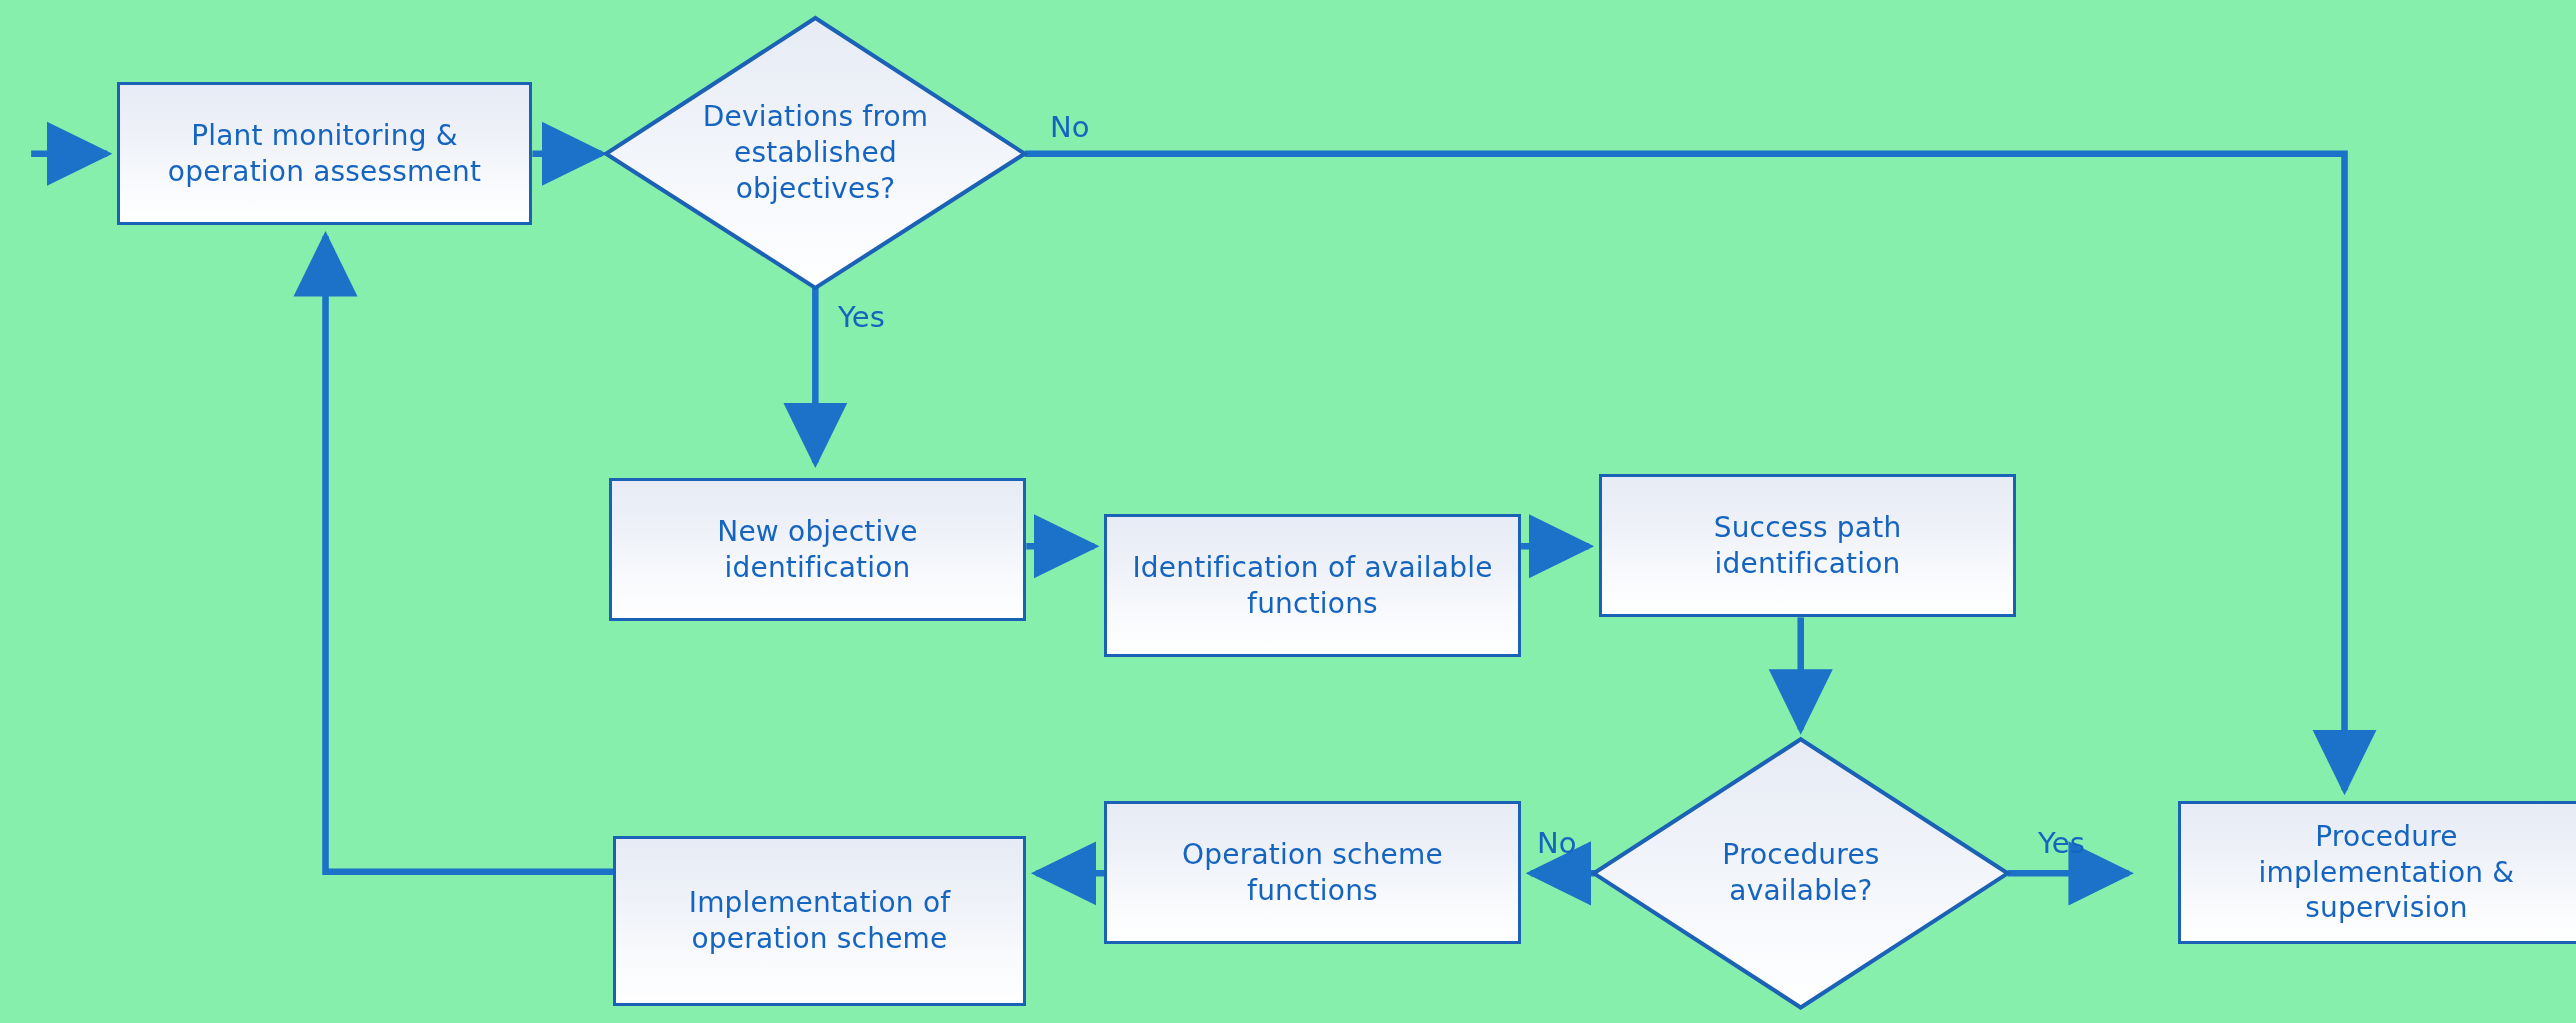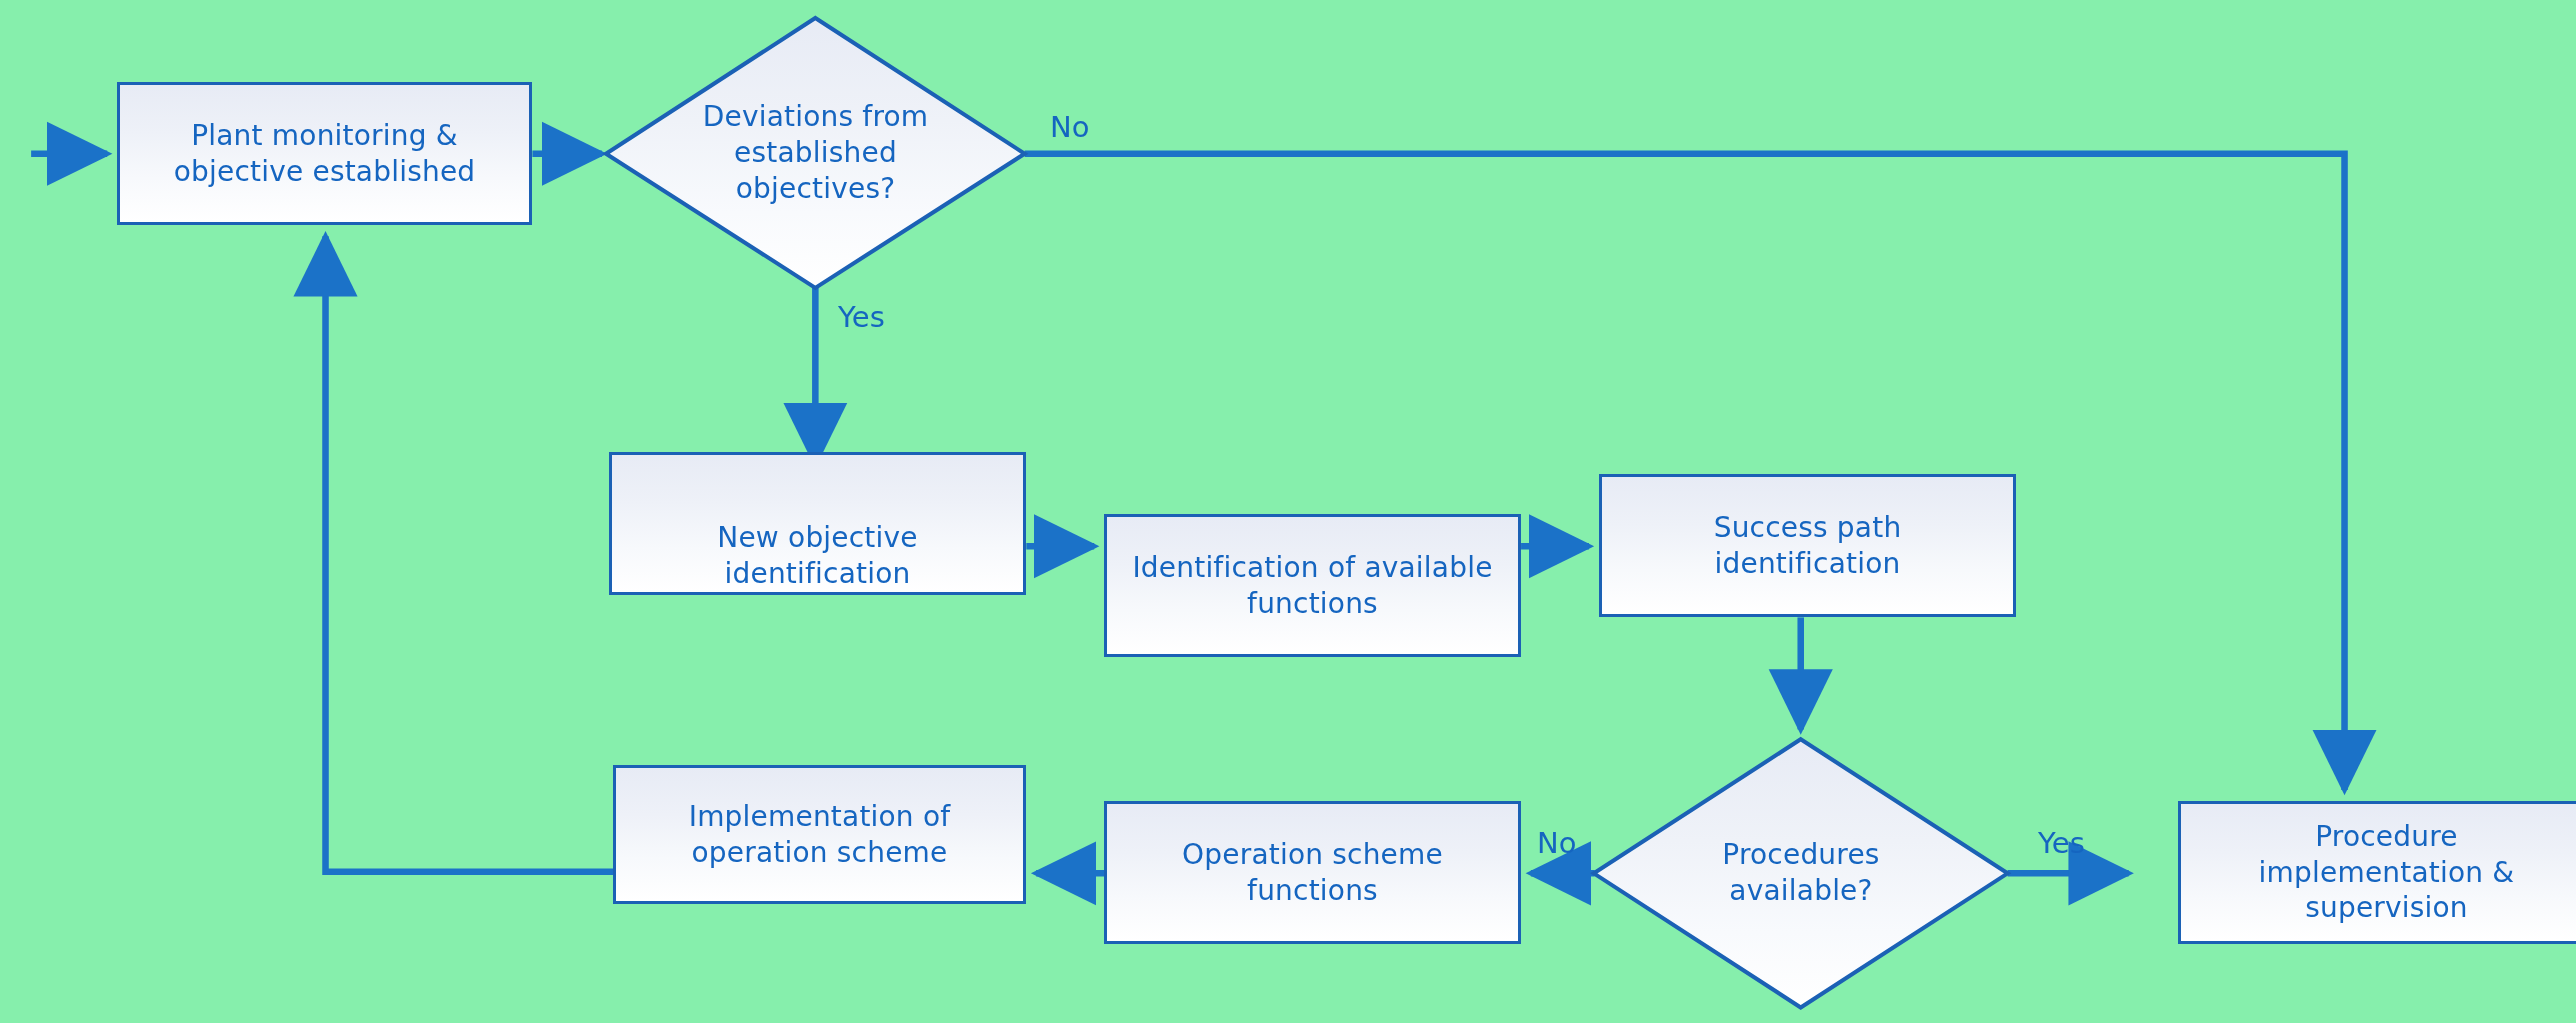--- a/index.html
+++ b/index.html
@@ -100,46 +100,46 @@
 
     <g stroke="#1b61b5" stroke-width="5" fill="url(#shapefill)">
       <polygon points="997,22 1253,188 997,352 741,188"></polygon>
       <polygon points="2202,904 2455,1068 2202,1232 1949,1068"></polygon>
     </g>
   </svg>
 
   <div class="node proc" style="left:117px;top:82px;width:415px;height:143px;">
     <div class="lbl">
       <span>Plant monitoring &amp;</span><br>
-      <span>objective established</span>
+      <span>operation assessment</span>
     </div>
   </div>
 
-  <div class="node proc" style="left:609px;top:452px;width:417px;height:143px;align-items:flex-end;">
+  <div class="node proc" style="left:609px;top:478px;width:417px;height:143px;">
     <div class="lbl">
       <span>New objective</span><br>
       <span>identification</span>
     </div>
   </div>
 
   <div class="node proc" style="left:1104px;top:474px;width:417px;height:143px;margin-top:40px;">
     <div class="lbl">
       <span>Identification of available</span><br>
       <span>functions</span>
     </div>
   </div>
 
   <div class="node proc" style="left:1599px;top:474px;width:417px;height:143px;">
     <div class="lbl">
       <span>Success path</span><br>
       <span>identification</span>
     </div>
   </div>
 
-  <div class="node proc" style="left:613px;top:765px;width:413px;height:139px;">
+  <div class="node proc" style="left:613px;top:836px;width:413px;height:170px;">
     <div class="lbl">
       <span>Implementation of</span><br>
       <span>operation scheme</span>
     </div>
   </div>
 
   <div class="node proc" style="left:1104px;top:801px;width:417px;height:143px;">
     <div class="lbl">
       <span>Operation scheme</span><br>
       <span>functions</span>

